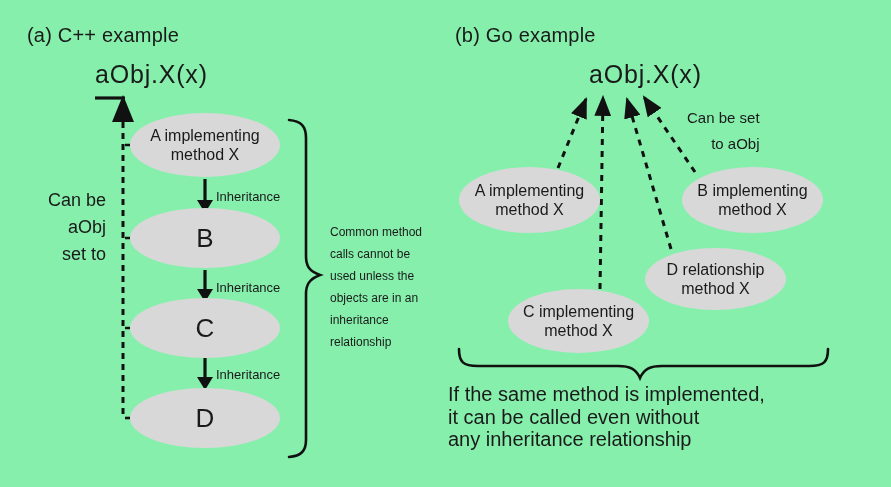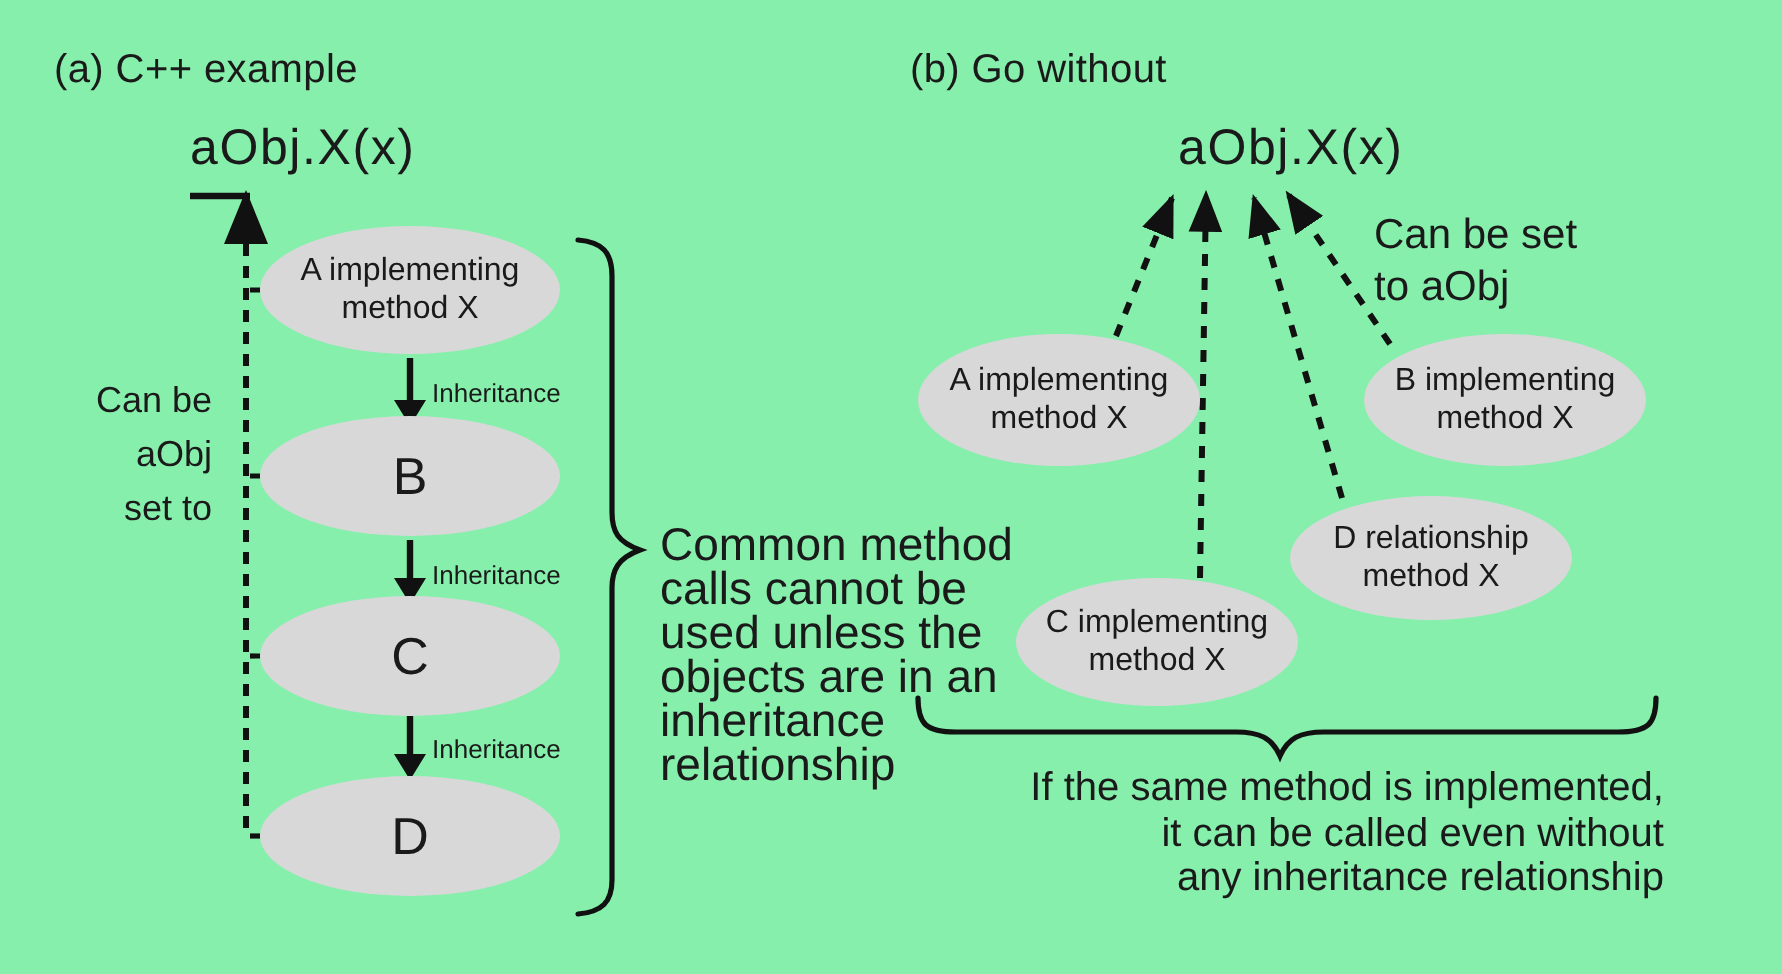--- a/index.html
+++ b/index.html
@@ -12,24 +12,24 @@
   .title{font-size:20px;letter-spacing:0.2px;white-space:nowrap;}
   .call{font-size:25px;letter-spacing:0.8px;white-space:nowrap;}
   .ellipse{
     position:absolute;background:#d8d8d8;border-radius:50%;
     display:flex;flex-direction:column;align-items:center;justify-content:center;
     text-align:center;
   }
   .ellipse .ln{font-size:16px;line-height:19px;white-space:nowrap;}
   .ellipse .big{font-size:26px;line-height:26px;}
   .inh-label{font-size:13px;white-space:nowrap;}
-  .note-a{font-size:23px;line-height:22px;white-space:nowrap;margin-top:40px;}
+  .note-a{font-size:12px;line-height:22px;white-space:nowrap;}
   .side-note-a{font-size:18px;line-height:27px;text-align:right;white-space:nowrap;}
-  .side-note-b{font-size:21px;line-height:26px;white-space:nowrap;}
-  .caption-b{font-size:20px;line-height:22.5px;text-align:right;white-space:nowrap;}
+  .side-note-b{font-size:15px;line-height:26px;white-space:nowrap;text-align:right;}
+  .caption-b{font-size:20px;line-height:22.5px;text-align:left;white-space:nowrap;}
 </style>
 </head>
 <body>
 
 <div class="stage">
 
   <svg class="layer" width="891" height="487" viewBox="0 0 891 487">
     <defs>
       <marker id="ah" viewBox="0 0 10 8" refX="9" refY="4" markerWidth="21" markerHeight="17" markerUnits="userSpaceOnUse" orient="auto">
         <path d="M0,0 L10,4 L0,8 Z" fill="#111"></path>
@@ -98,21 +98,21 @@
 
   <div class="abs note-a" style="left:330px;top:221px;">
     <div>Common method</div>
     <div>calls cannot be</div>
     <div>used unless the</div>
     <div>objects are in an</div>
     <div>inheritance</div>
     <div>relationship</div>
   </div>
 
-  <div class="abs title" style="left:455px;top:24px;">(b) Go without</div>
+  <div class="abs title" style="left:455px;top:24px;">(b) Go example</div>
   <div class="abs call" style="left:589px;top:60px;">aObj.X(x)</div>
 
   <div class="abs side-note-b" style="left:687px;top:105px;">
     <div>Can be set</div>
     <div>to aObj</div>
   </div>
 
   <div class="ellipse" style="left:459px;top:167px;width:141px;height:66px;">
     <span class="ln">A implementing</span>
     <span class="ln">method X</span>

